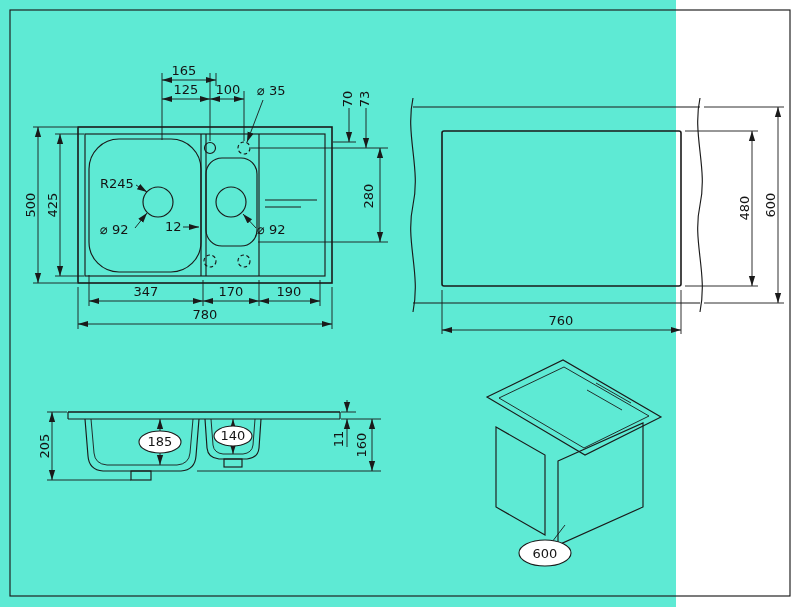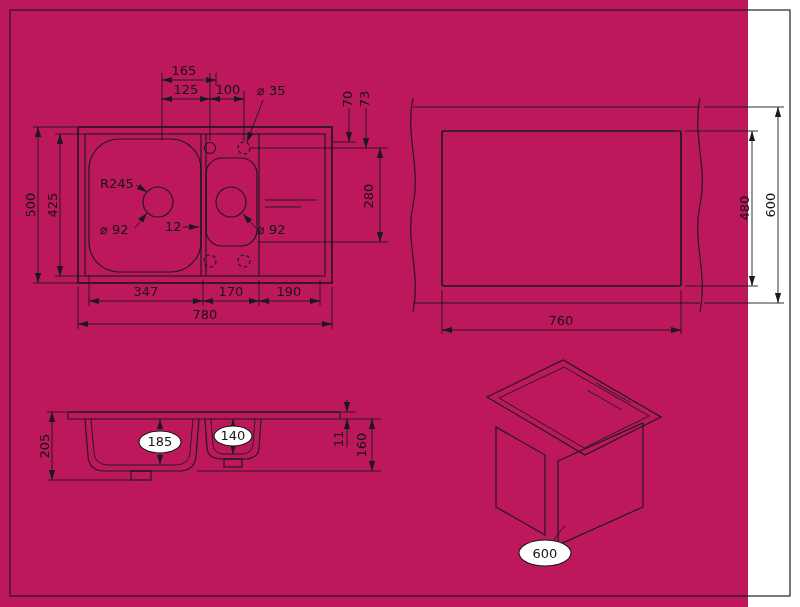--- a/index.html
+++ b/index.html
@@ -1,16 +1,16 @@
 <!DOCTYPE html>
 <html><head>
 <meta charset="utf-8">
 <style>
   html,body{margin:0;padding:0;background:#ffffff;}
-  .page{width:748px;height:607px;position:relative;background:#be185d;}
+  .page{width:676px;height:607px;position:relative;background:#5eead4;}
   svg{display:block;}
   text{font-family:"DejaVu Sans","Liberation Sans",sans-serif;font-size:13px;fill:#141414;}
   .outline{fill:none;stroke:#1a1a1a;stroke-width:1.6;}
   .mid{fill:none;stroke:#1a1a1a;stroke-width:1.15;}
   .thin{fill:none;stroke:#1a1a1a;stroke-width:0.9;}
   .dash{stroke-dasharray:3.5 2.5;}
   .balloon{fill:#ffffff;stroke:#1a1a1a;stroke-width:1.1;}
 </style>
 </head>
 <body>

